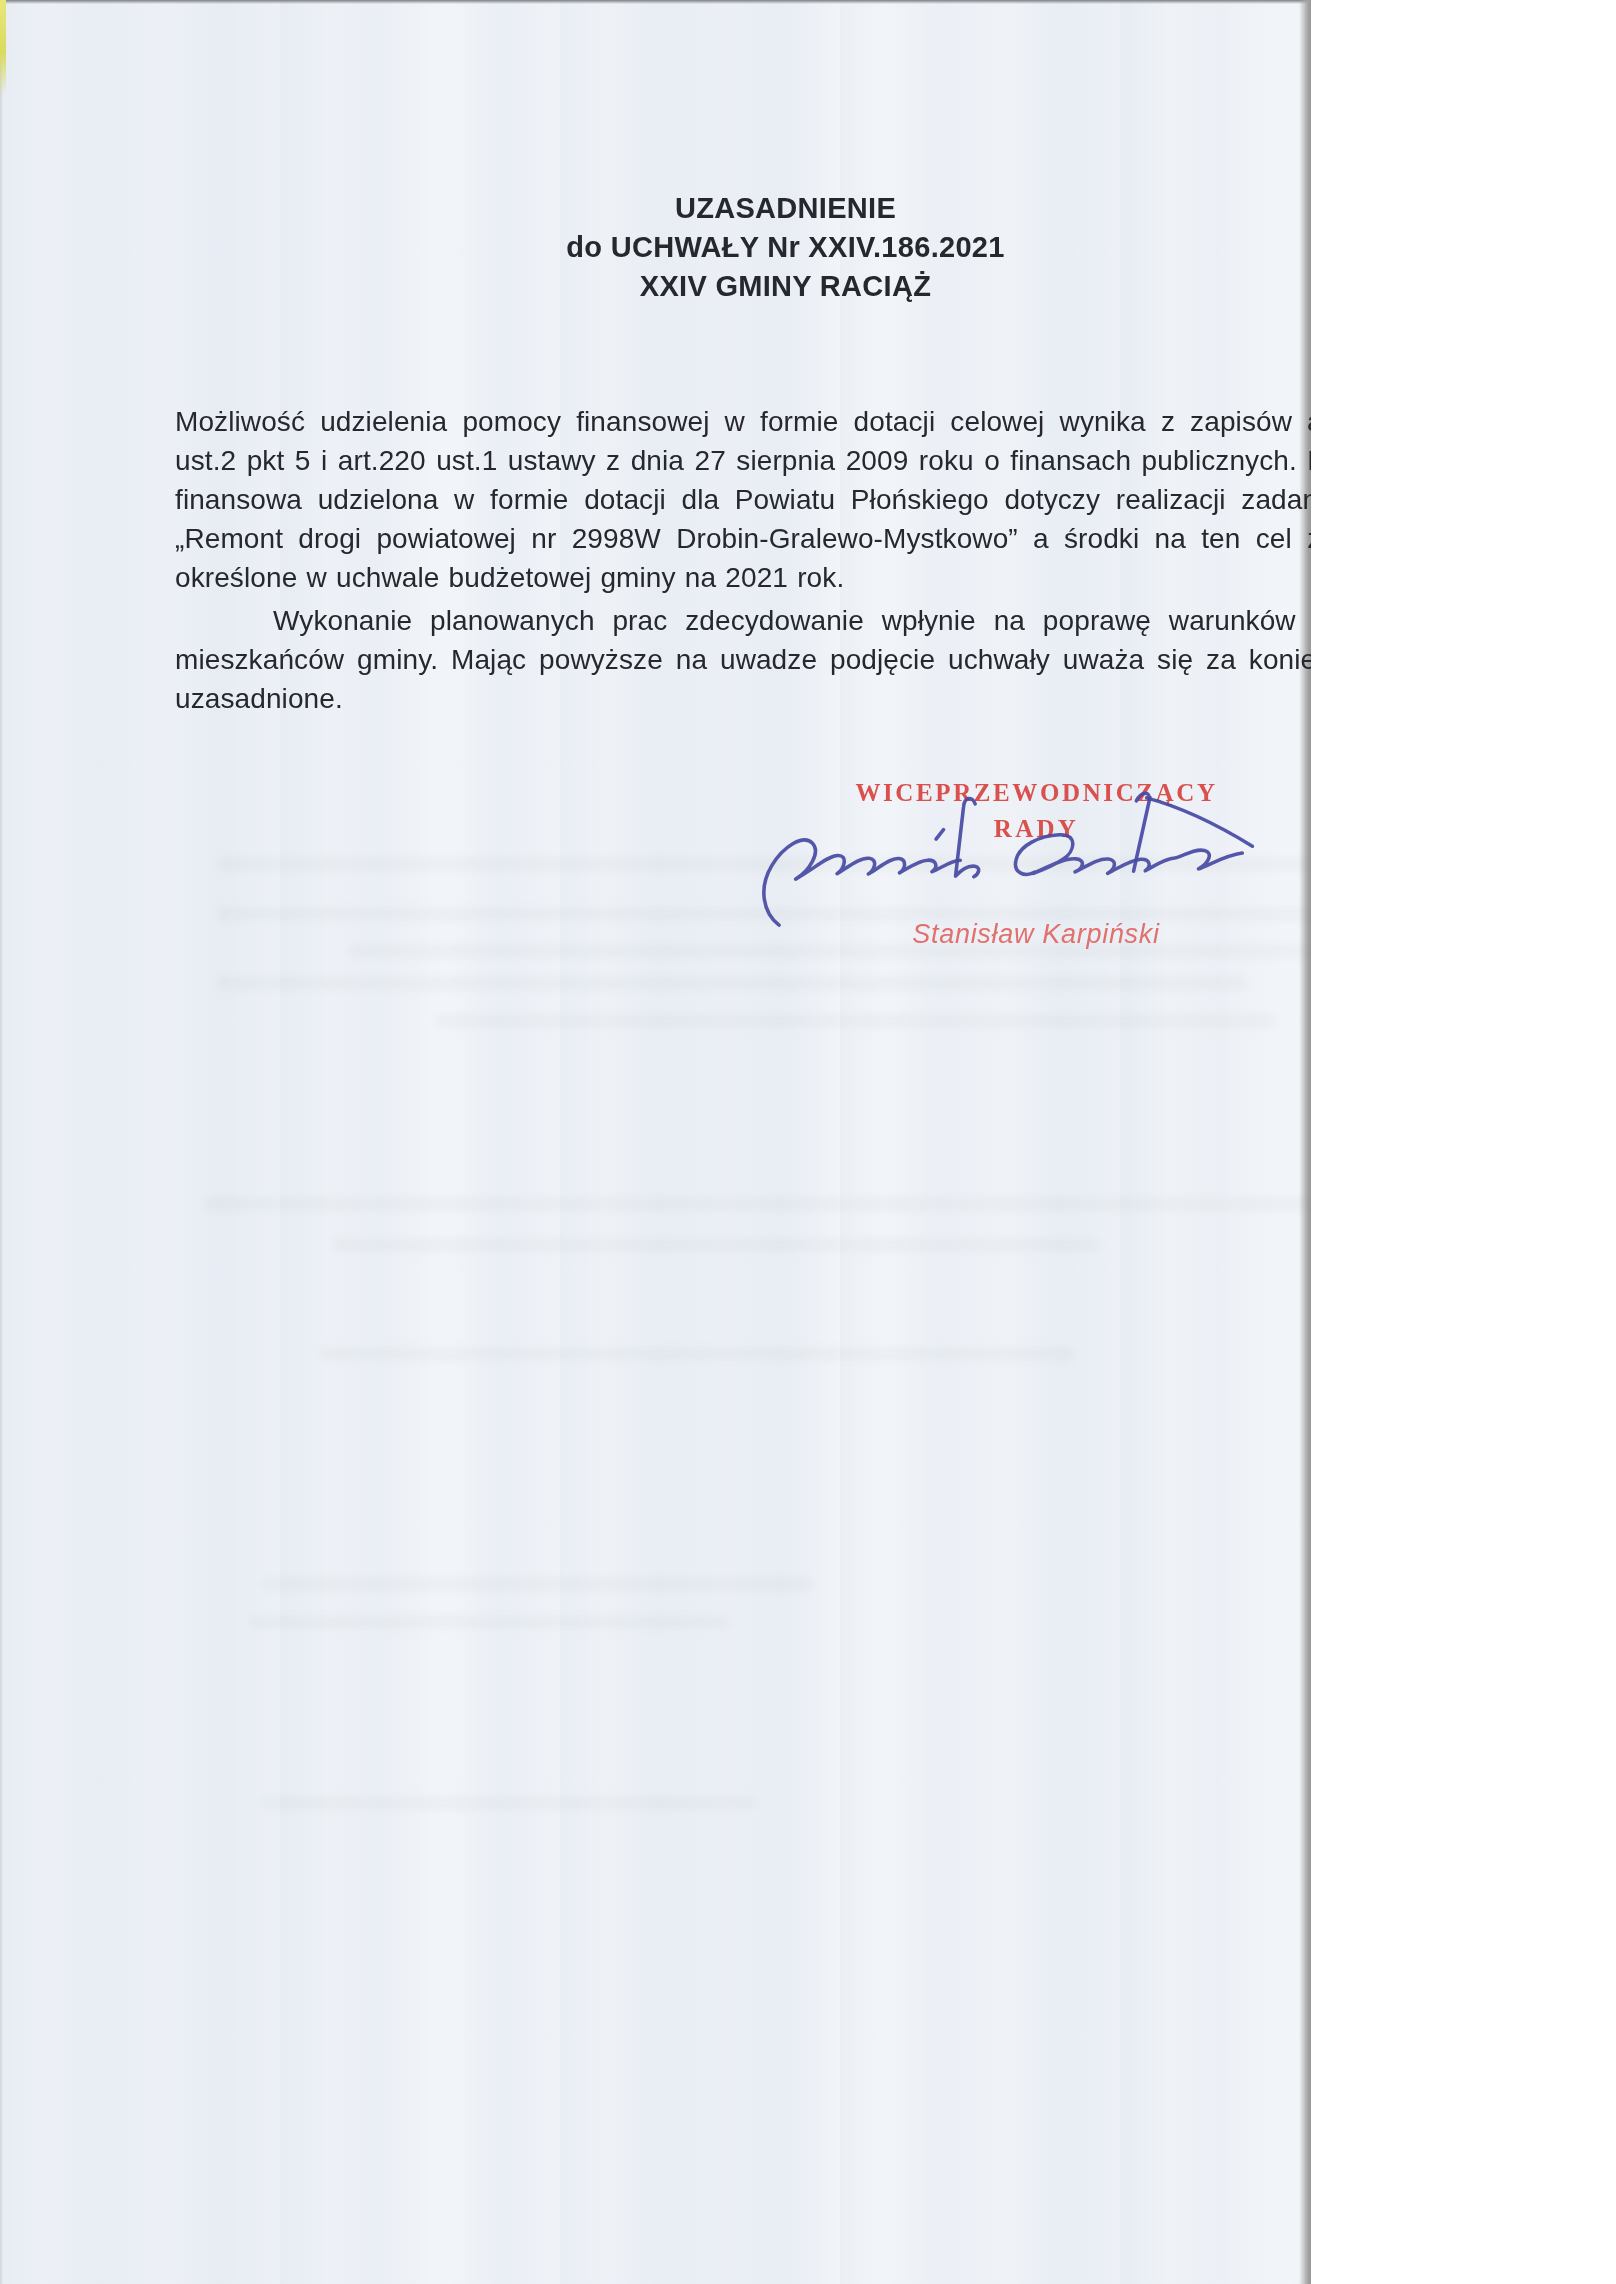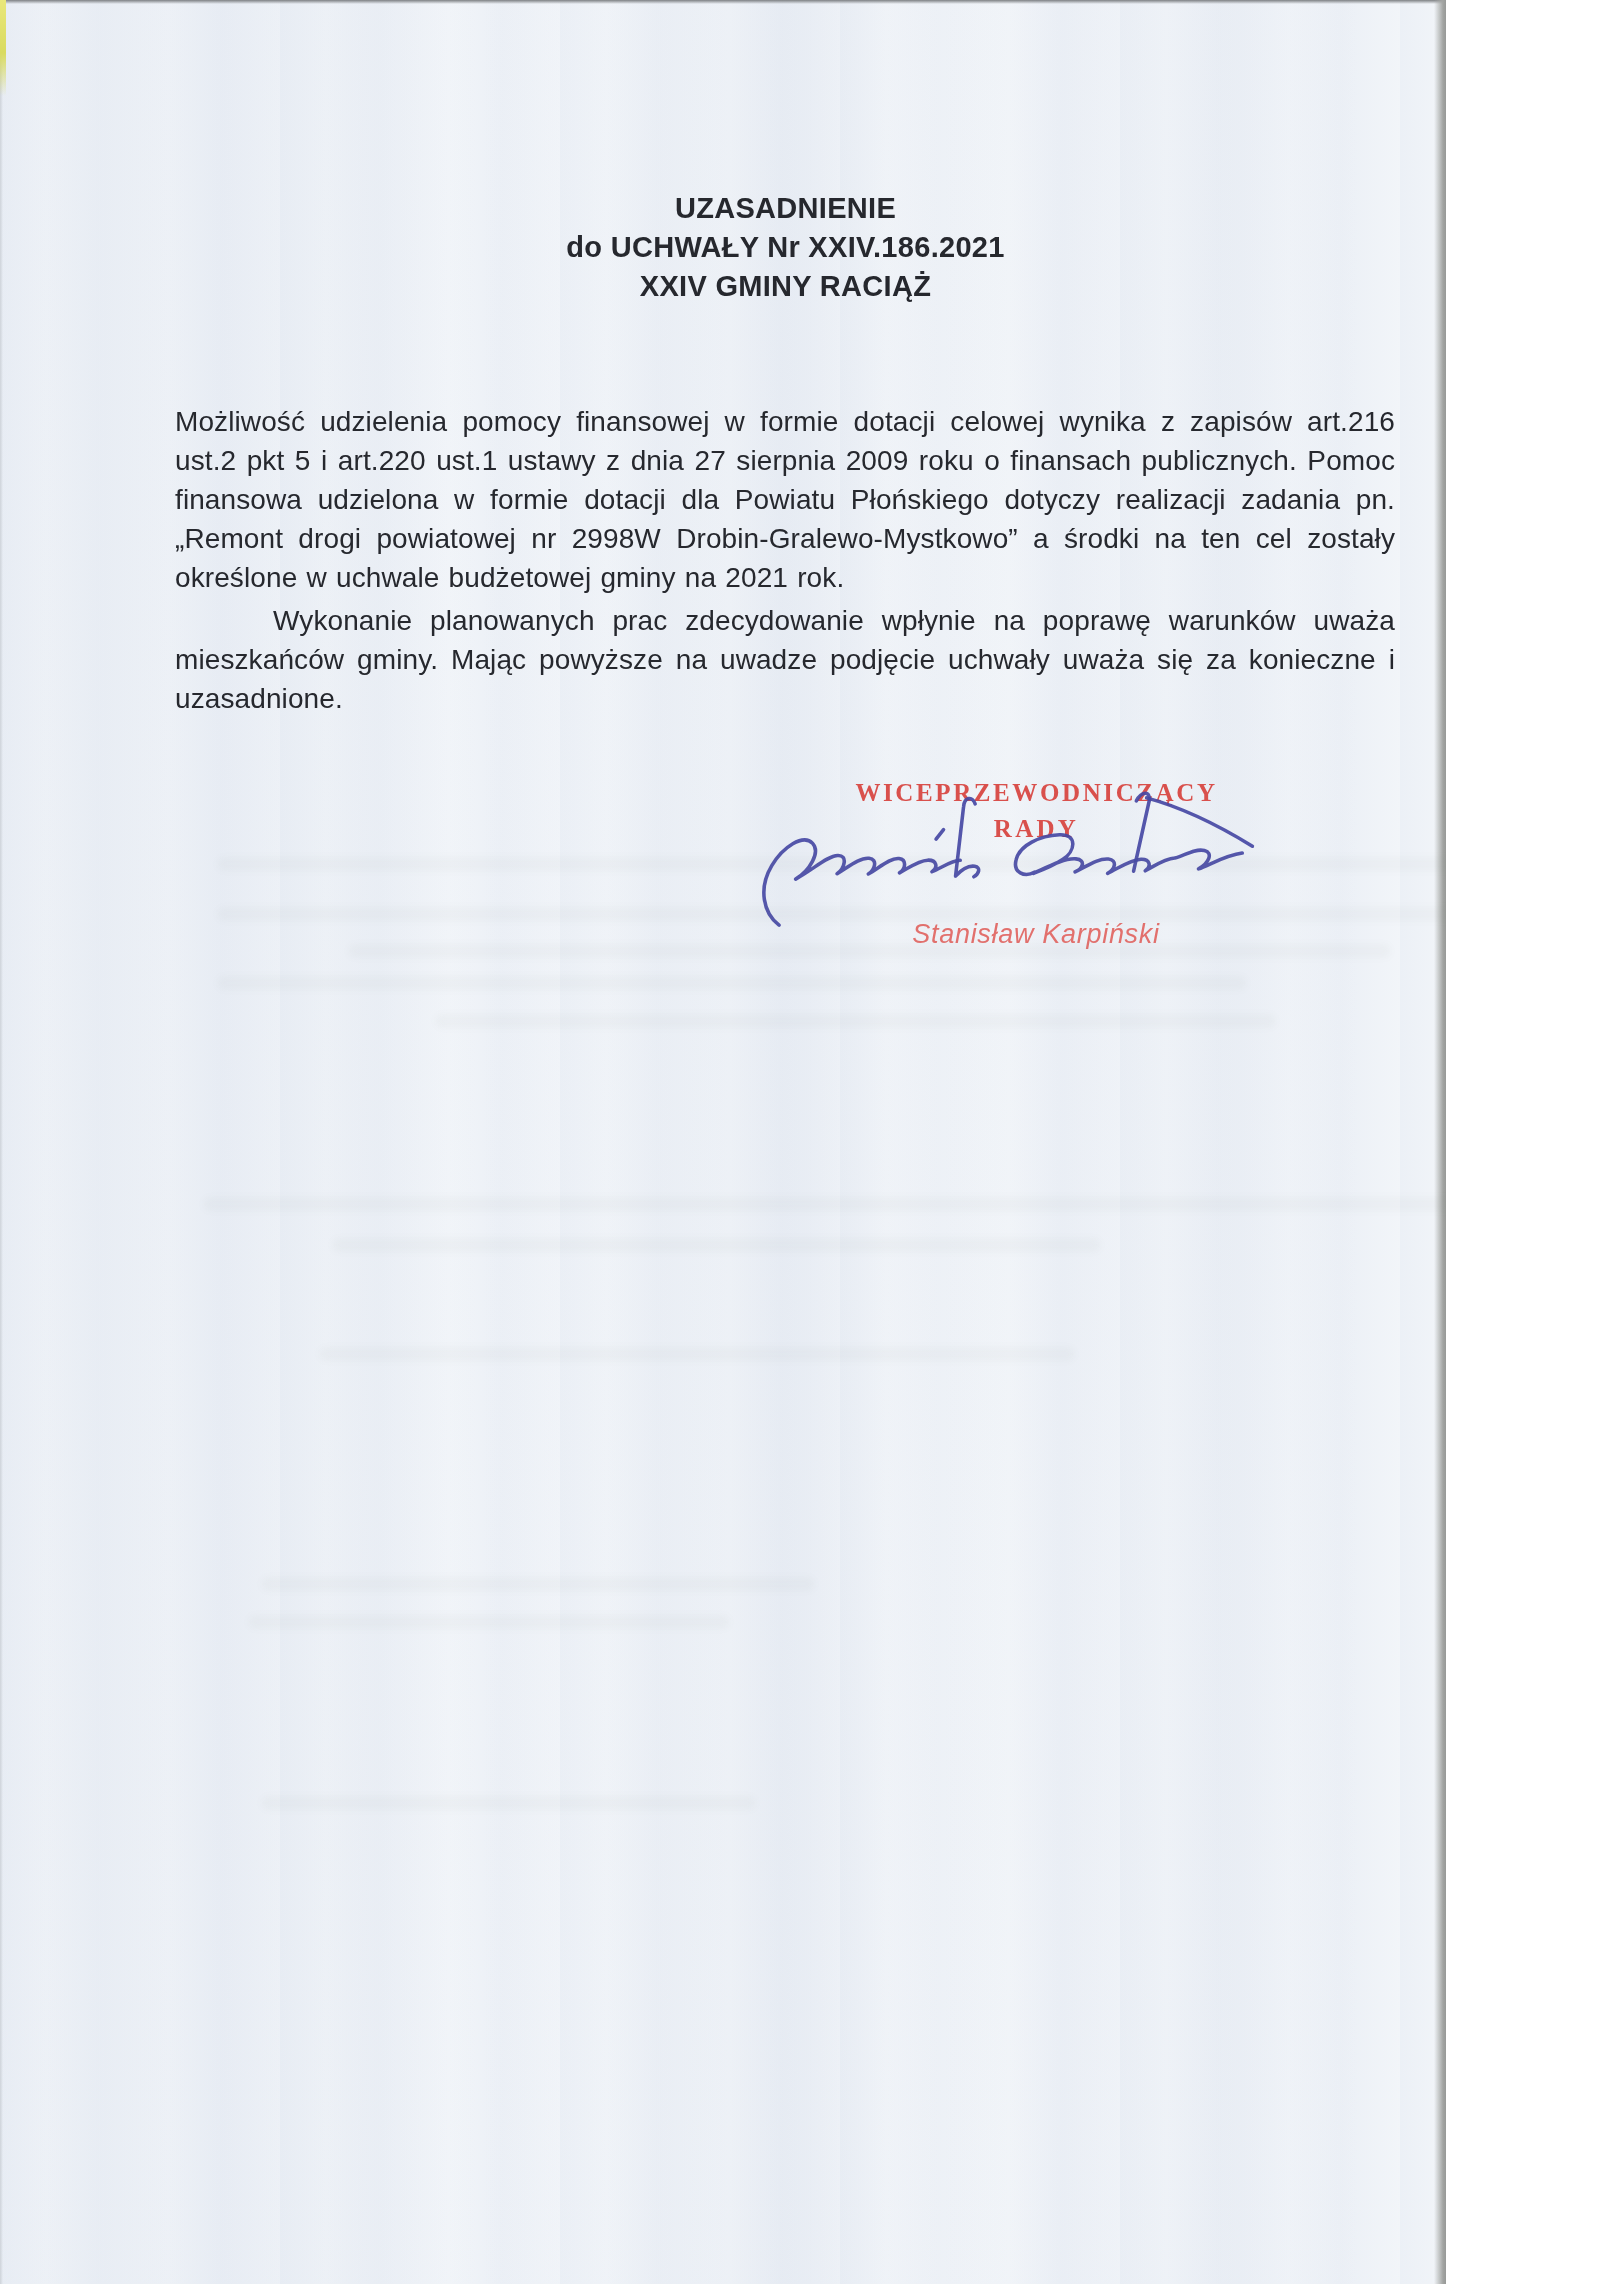--- a/index.html
+++ b/index.html
@@ -1,19 +1,19 @@
 <!DOCTYPE html>
 <html style="--paper-color: #f2f5f9; --text-color: #26282e; --stamp-color: #d9504c; --name-color: #e2706d; --ink-color: #4649a4; --hole-color: #aeb1b3;font-size:10.4px"><head>
 <meta charset="utf-8">
 <style>
   html, body { margin: 0; padding: 0; background: #ffffff; }
 
   .page {
     position: relative;
-    width: 1446px;
+    width: 1311px;
     height: 2284px;
     overflow: hidden;
     background-color: var(--paper-color, #f2f5f9);
     background-image:
       linear-gradient(90deg,
         rgba(190,202,222,0.10) 24%, rgba(190,202,222,0) 33%,
         rgba(188,200,220,0.12) 56%, rgba(190,202,222,0) 65%,
         rgba(190,202,222,0.10) 86%, rgba(190,202,222,0) 94%),
       repeating-linear-gradient(90deg,
         rgba(198,210,228,0.14) 0px, rgba(198,210,228,0) 46px,

